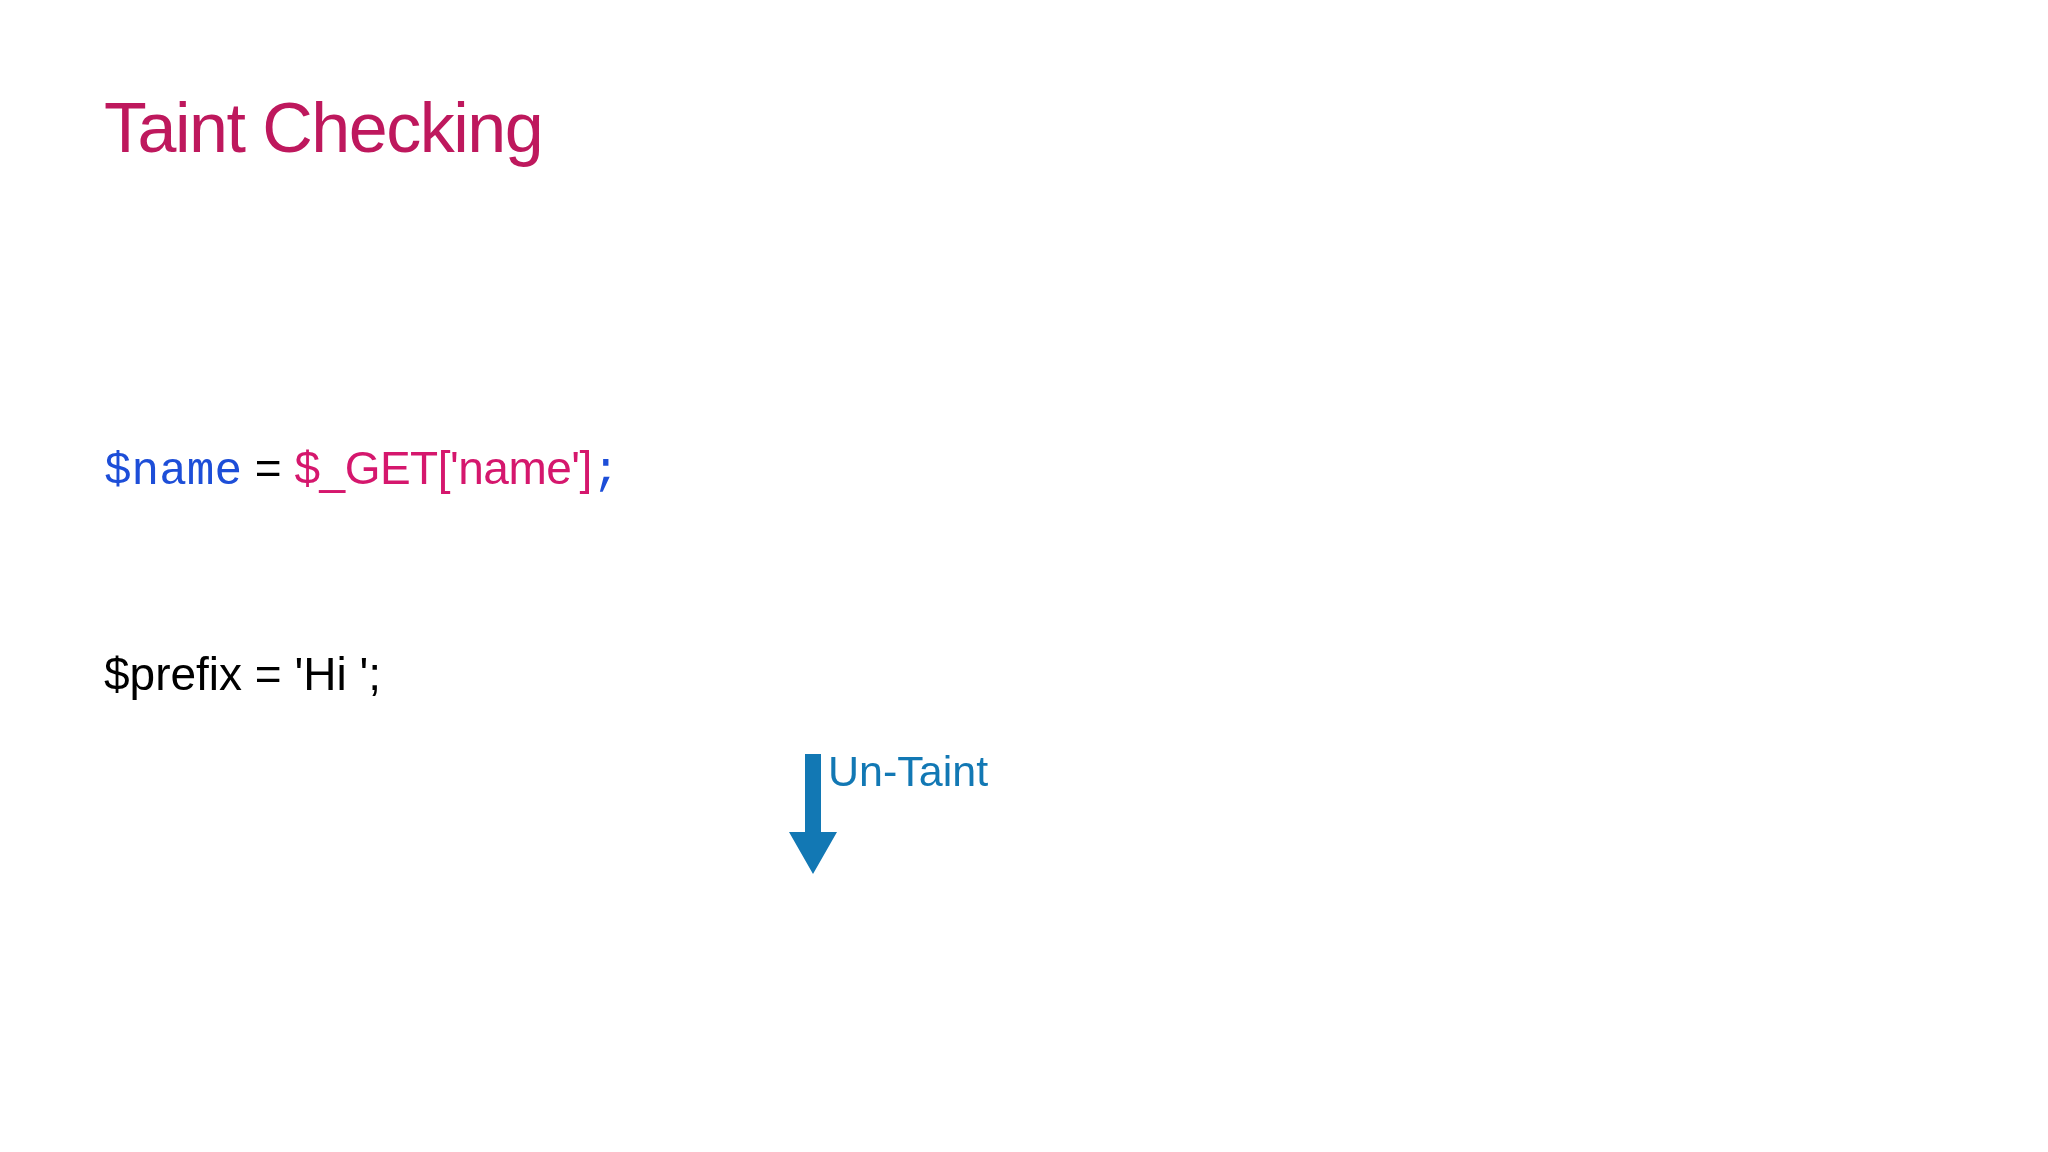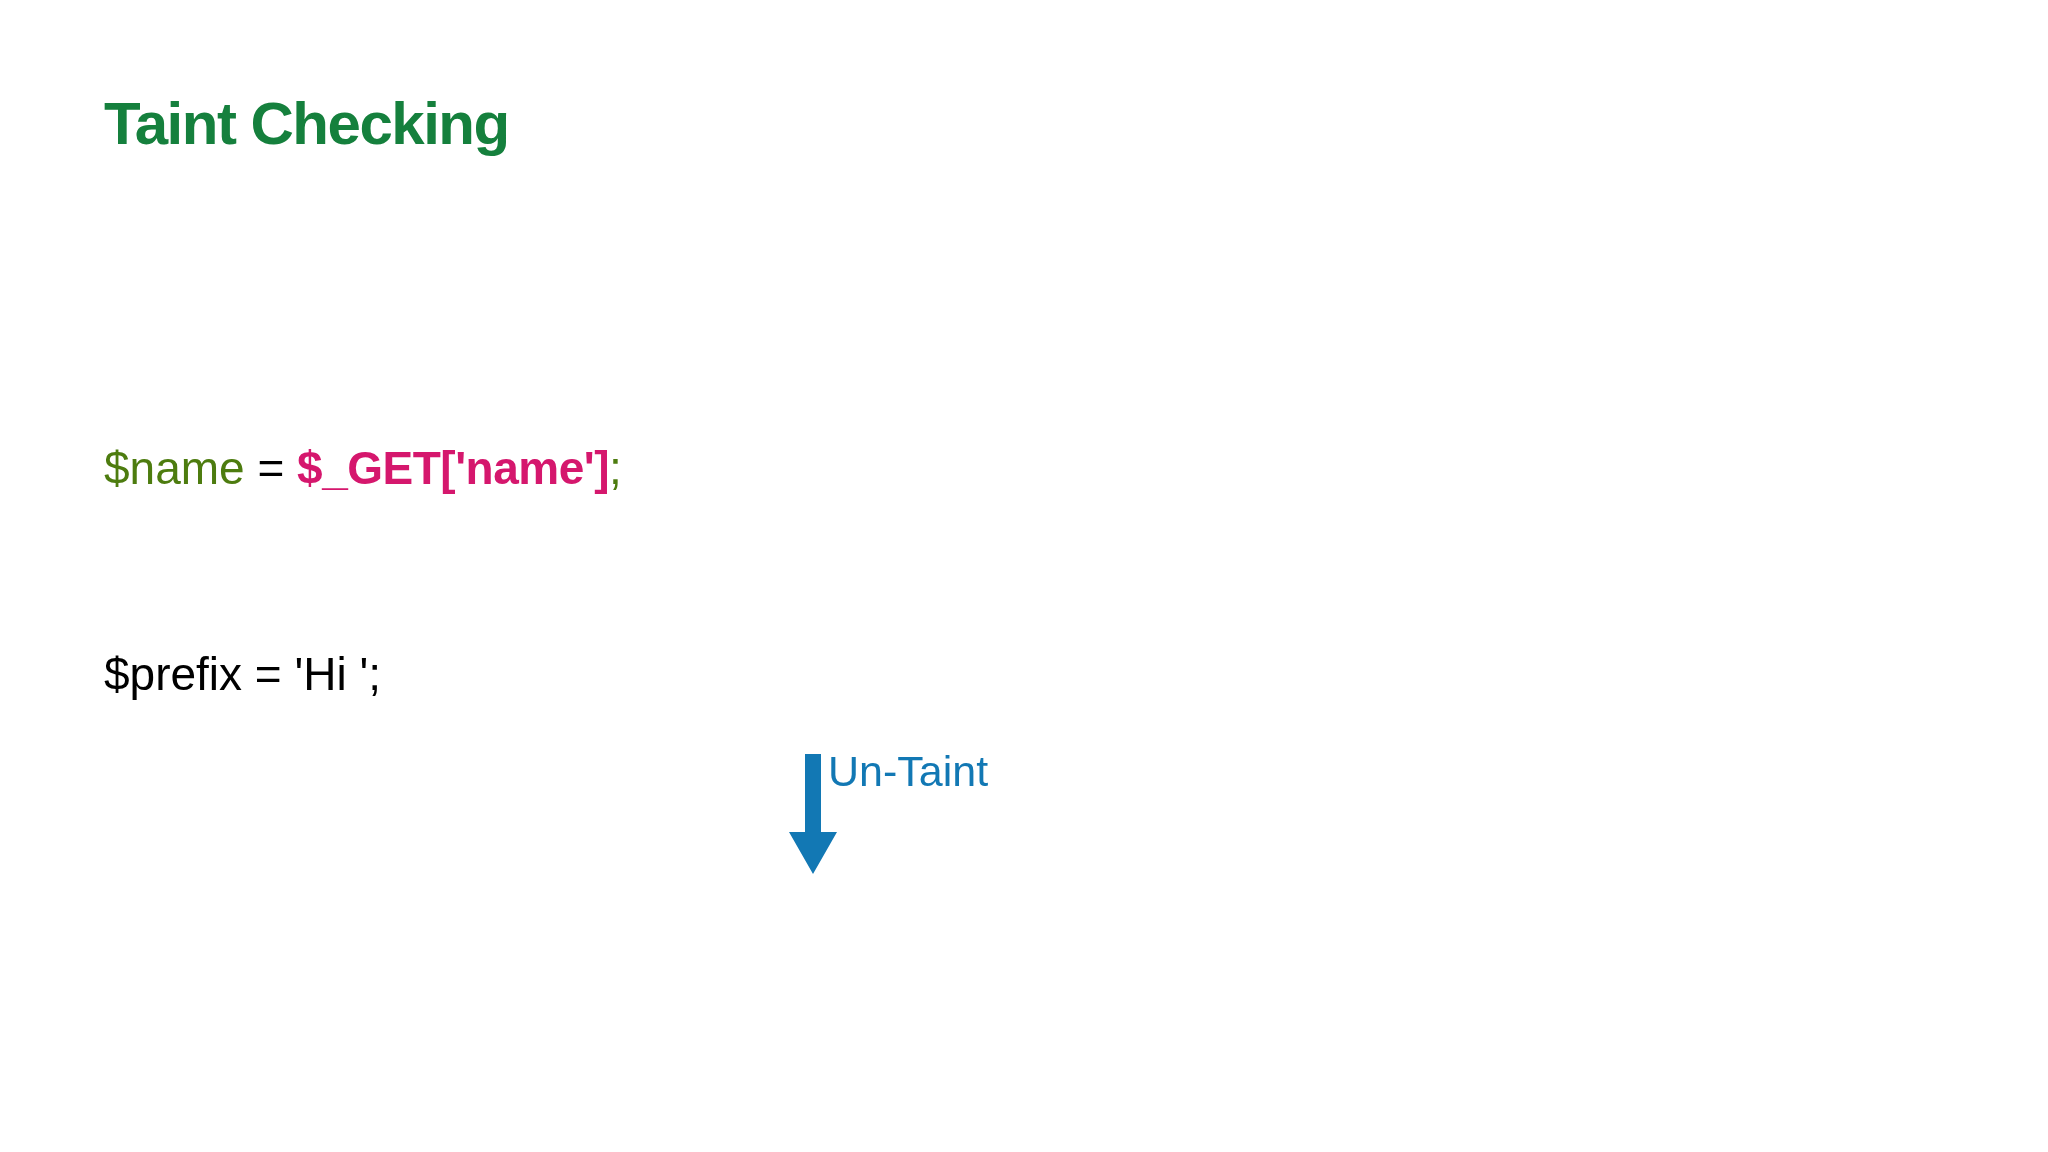--- a/index.html
+++ b/index.html
@@ -16,25 +16,25 @@
     font-family: "Liberation Sans", sans-serif;
     -webkit-font-smoothing: antialiased;
   }
 
   
   .slide-title {
     position: absolute;
     left: 104px;
     top: 92px;
     font-family: "Liberation Sans", sans-serif;
-    font-weight: bold;
-    font-size: 60px;
+    font-weight: normal;
+    font-size: 70px;
     line-height: 1.05;
     letter-spacing: -1.5px;
-    color: #15803d;
+    color: #be185d;
     white-space: nowrap;
   }
 
   
   .code-block {
     position: absolute;
     left: 104px;
     top: 440px;
     font-family: "Liberation Sans", sans-serif;
     font-size: 46px;
@@ -45,24 +45,24 @@
   .code-line {
     white-space: nowrap;
     height: 56px;
     line-height: 56px;
   }
   .code-line.spacer-lg { height: 150px; }
   .code-line.spacer-md { height: 152px; }
 
   .tok { white-space: pre; }
   .tok-plain   { color: #000000; }
-  .tok-tainted { color: #4d7c0f; }
+  .tok-tainted { color: #1d4ed8; font-family: Liberation Mono, monospace; }
   .tok-tainted-bold {
     color: #d5176d;
-    font-weight: bold;
+    font-weight: normal;
     letter-spacing: -0.5px;
   }
   .tok-clean   { color: #000000; }
   .tok-sanitizer { color: #1278b4; }
 
   
   .untaint-annotation {
     position: absolute;
     left: 780px;
     top: 752px;

